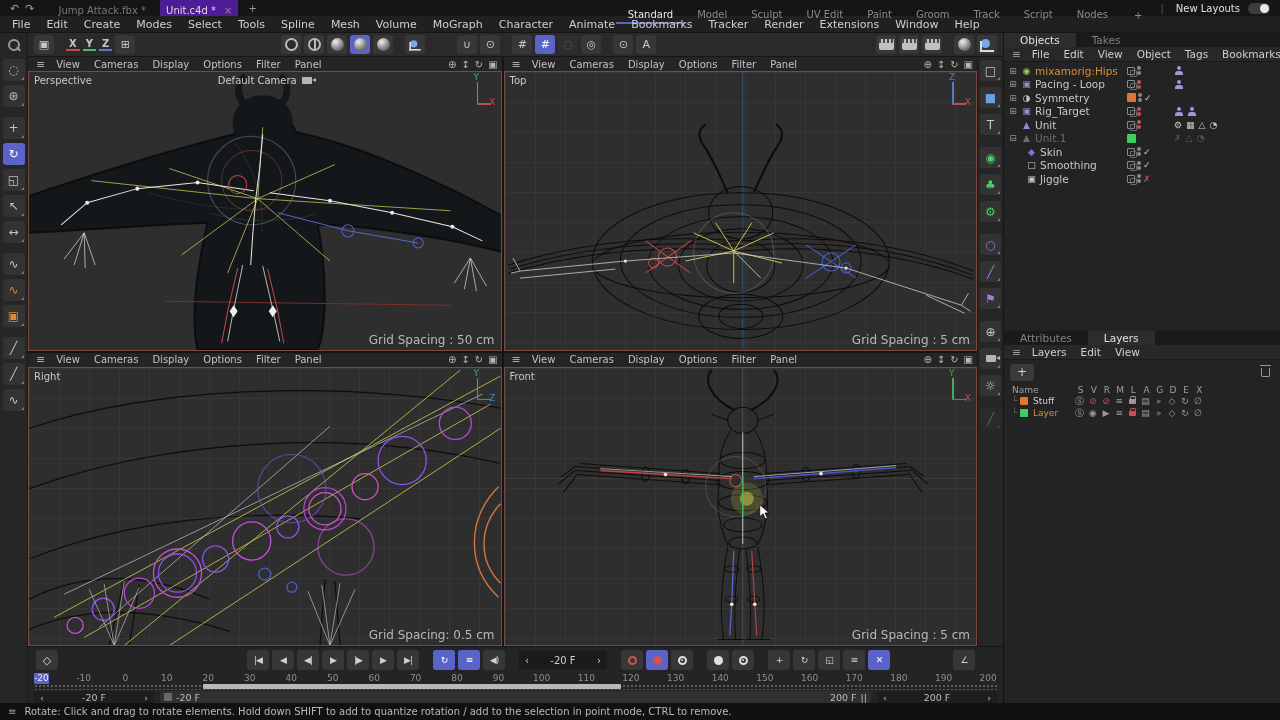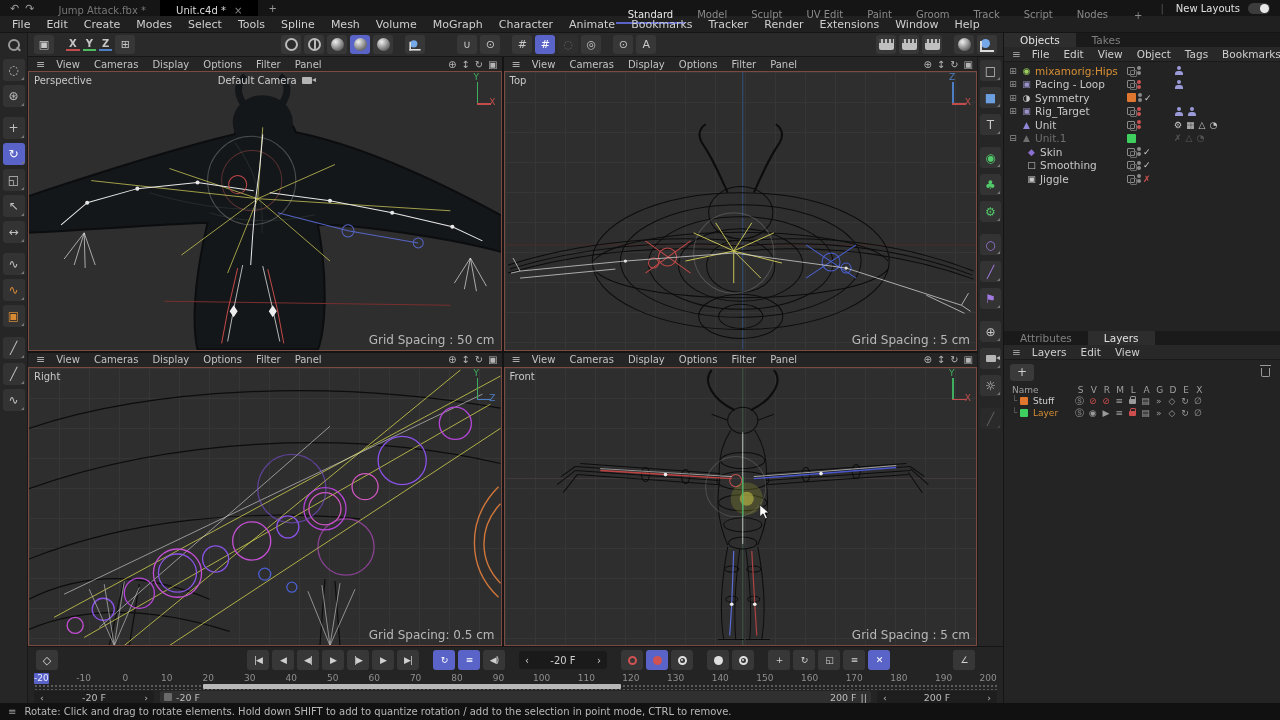--- a/index.html
+++ b/index.html
@@ -2,21 +2,21 @@
 <html><head>
 <meta charset="utf-8">
 <style>
   *{margin:0;padding:0;box-sizing:border-box;font-family:"DejaVu Sans","Liberation Sans",sans-serif;-webkit-user-select:none;user-select:none}
   html,body{width:1280px;height:720px;overflow:hidden;background:#1e1e1e;color:#c5c5c5;font-size:11px}
 
   
   .titlebar{height:16px;background:#151515;display:flex;align-items:center;font-size:10px}
   .undoredo{display:flex;gap:6px;padding:0 10px;color:#9a9a9a;font-size:11px}
   .doc-tab{padding:0 14px;height:16px;display:flex;align-items:flex-end;gap:8px;color:#777}
-  .doc-tab.active{background:#000000;color:#ddd;padding:0 16px}
+  .doc-tab.active{background:#4c1d95;color:#ddd;padding:0 6px}
   .doc-tab .x{color:#888}
   .tab-add{color:#999;padding:0 10px}
   .layout-tabs{margin-left:auto;display:flex;align-items:center;gap:2px;padding-right:10px}
   .layout-tabs .ltab{padding:15px 12px;color:#8a8a8a;height:16px;line-height:15px}
   .layout-tabs .ltab:first-child{color:#e8e8e8;border-bottom:2px solid #5a64c8}
   .lt-sep{color:#555;padding:0 4px}
   .lt-new{color:#e0e0e0;padding:0 6px}
   .pill{width:22px;height:11px;border-radius:6px;background:#3c3c3c;position:relative;display:inline-block}
   .pill::after{content:"";position:absolute;right:1px;top:1px;width:9px;height:9px;border-radius:50%;background:#e8e8e8}
 

